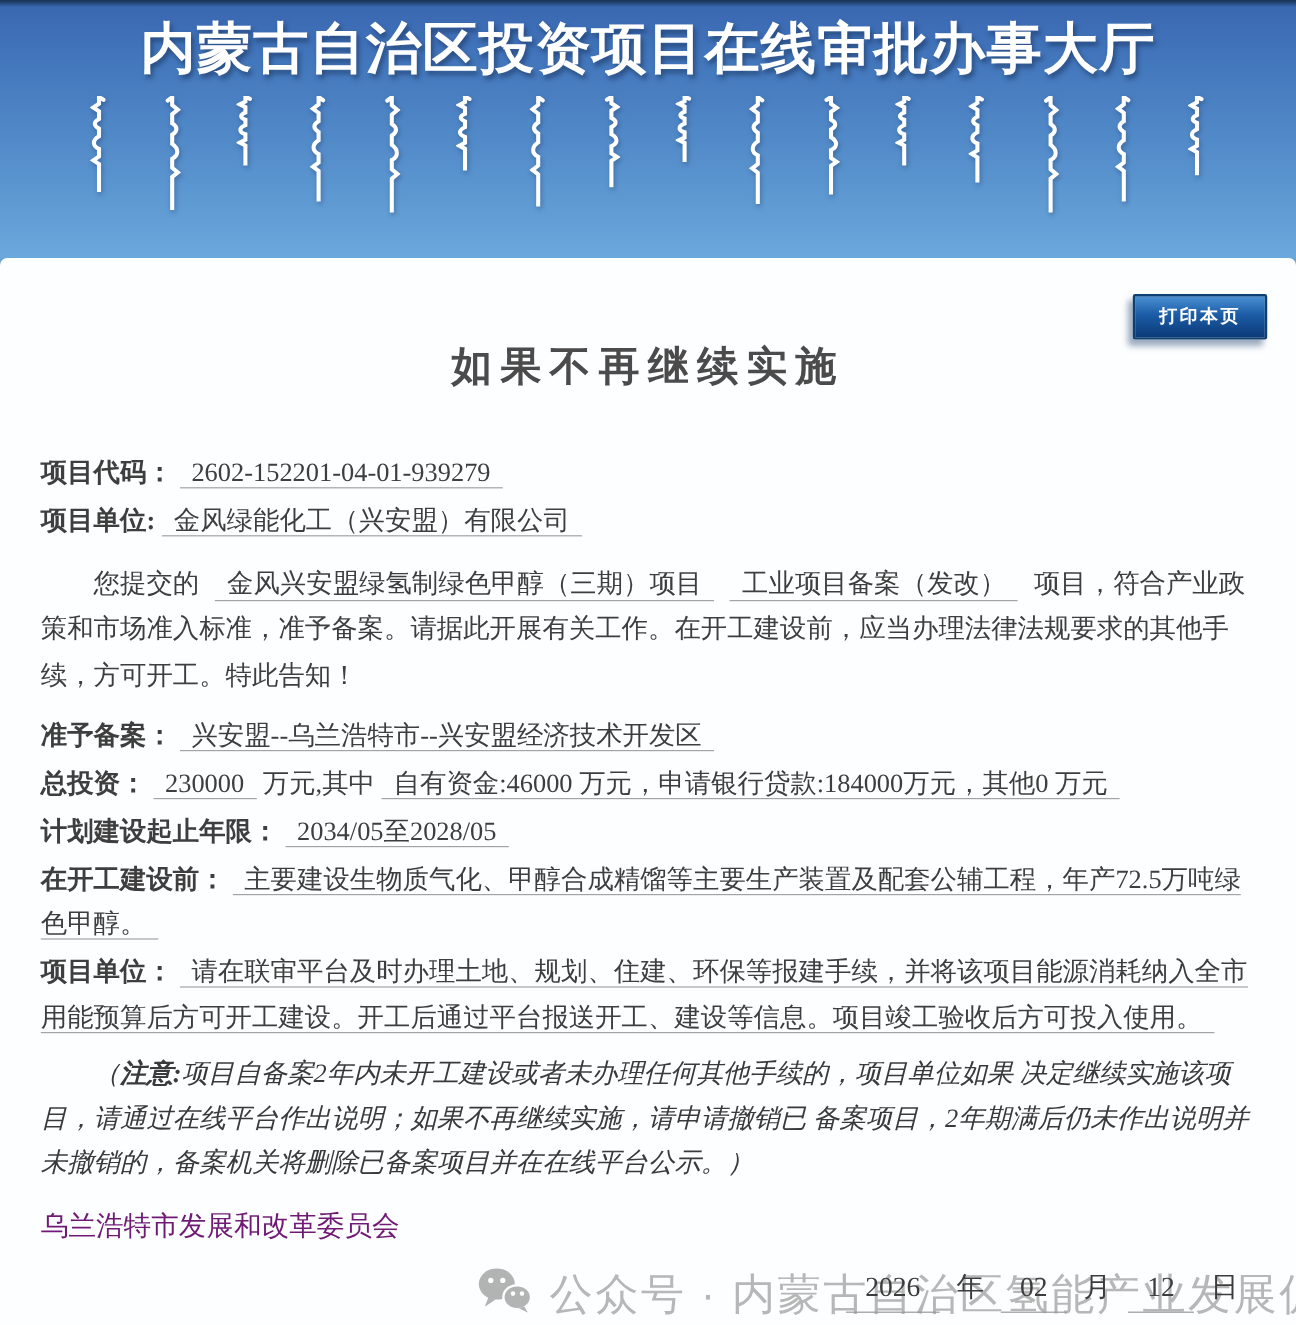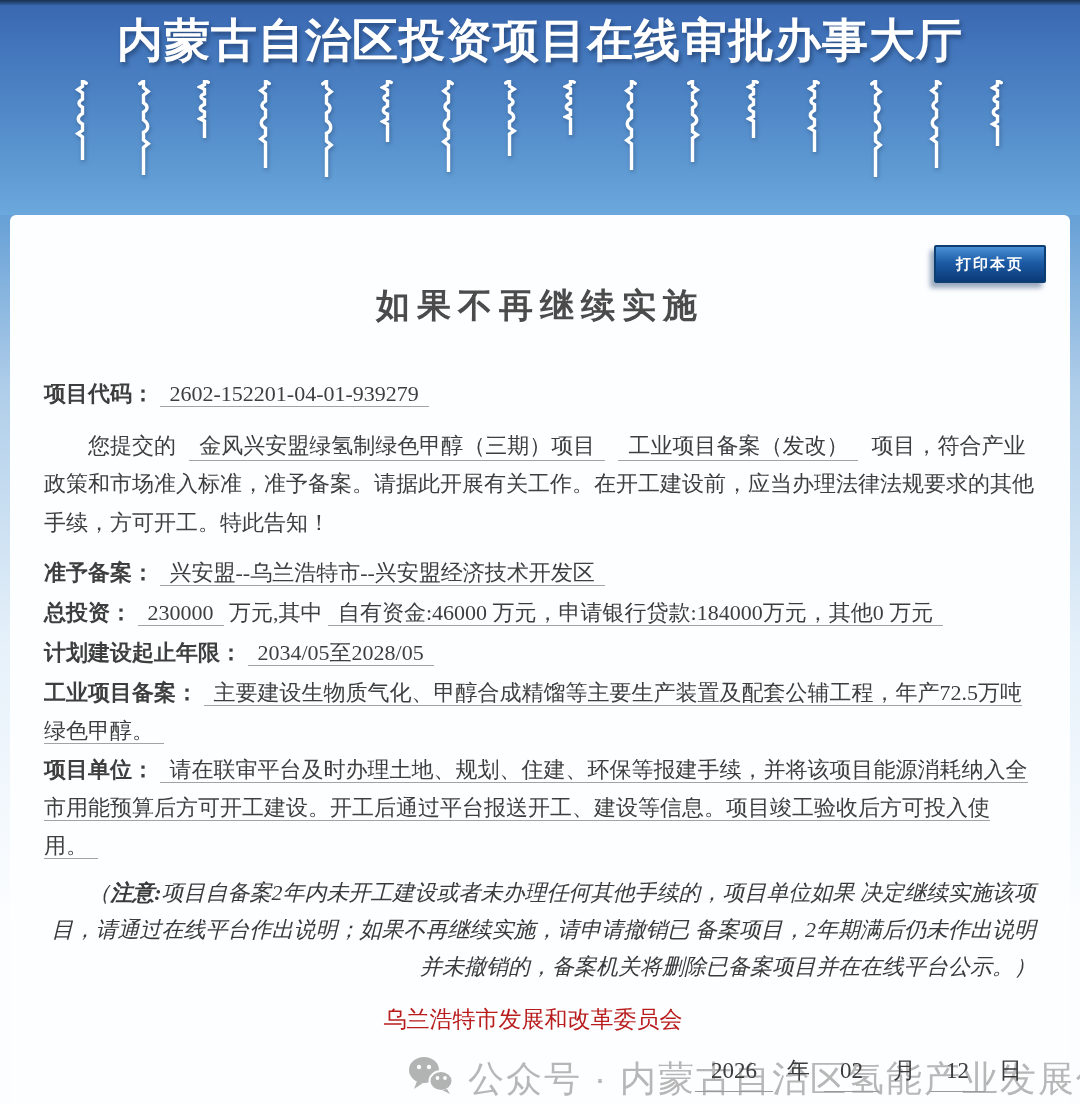--- a/index.html
+++ b/index.html
@@ -24,21 +24,21 @@
     filter:drop-shadow(1px 2px 2px rgba(15,35,70,.35));
   }
   .mongolian svg { display:block; }
   .banner-sub {
     margin-top:2px; font-size:19px; color:#f0f6fc;
     font-family:"Liberation Sans","DejaVu Sans",sans-serif;
     text-shadow:1px 1px 2px rgba(15,35,70,.4);
   }
   
   .content-bg {
-    position:absolute; top:215px; left:0; right:0; bottom:0; padding:0 10px;
+    position:absolute; top:215px; left:0; right:0; bottom:0; padding:0 0;
     background:linear-gradient(180deg,#66a0d6 0px,#aecde9 170px,#e6f1fa 430px,#fbfdff 700px);
   }
   .panel {
     position:relative; height:100%; background:#fdfeff;
     border-radius:6px 6px 0 0; padding:30px 34px 0;
   }
   
   .print-btn {
     position:absolute; top:30px; right:24px; width:112px; height:38px;
     background:linear-gradient(180deg,#4a90d4 0%,#1c5ca6 45%,#0b3a78 100%);
@@ -50,25 +50,25 @@
   
   .doc-title {
     margin-top:38px; text-align:center; font-size:34px; font-weight:bold;
     letter-spacing:7px; color:#4b4b4b;
   }
   .doc-body { margin-top:46px; font-size:22px; color:#3e3e3e; line-height:1.72; }
   .row { margin-top:2px; }
   .lbl { font-weight:bold; }
   .uv { border-bottom:1px solid #a3a3a3; padding:0 10px; }
   .para { margin:16px 0 10px; text-indent:2em; line-height:1.75;font-family:Liberation Mono, monospace; }
-  .note { margin-top:10px; text-indent:2em; line-height:1.68; font-style:italic; color:#3a3a3a;text-align:right; }
+  .note { margin-top:10px; text-indent:2em; line-height:1.68; font-style:italic; color:#3a3a3a; }
   .note .nb { font-weight:bold; }
   
   .signoff-wrap { position:relative; z-index:2; margin-top:14px; }
-  .authority { text-align:center; font-size:23px; color:#b91c1c; padding-right:14px; }
+  .authority { text-align:left; font-size:23px; color:#701a75; padding-right:14px; }
   .date-line {
     margin-top:12px; display:flex; justify-content:flex-end; align-items:baseline;
     gap:14px; font-size:23px; color:#3c3c3c; padding-right:14px;
   }
   .dnum { border-bottom:1px solid #9a9a9a; padding:0 16px; }
   
   .watermark {
     position:absolute; left:398px; top:840px; z-index:1; display:flex;
     align-items:center; gap:14px; color:#ababab; font-size:36px; letter-spacing:2px;
     font-family:"Liberation Sans","DejaVu Sans",sans-serif; opacity:.85;
@@ -141,20 +141,24 @@
 
       <h1 class="doc-title">如果不再继续实施</h1>
 
       <div class="doc-body">
 
         <div class="row">
           <span class="lbl">项目代码：</span>
           <span class="uv">2602-152201-04-01-939279</span>
         </div>
 
+        <div class="row">
+          <span class="lbl">项目单位:</span>
+          <span class="uv">金风绿能化工（兴安盟）有限公司</span>
+        </div>
 
         <p class="para">
           <span>您提交的</span>
           <span class="uv">金风兴安盟绿氢制绿色甲醇（三期）项目</span>
           <span class="uv">工业项目备案（发改）</span>
           <span>项目，符合产业政策和市场准入标准，准予备案。请据此开展有关工作。在开工建设前，应当办理法律法规要求的其他手续，方可开工。特此告知！</span>
         </p>
 
         <div class="row">
           <span class="lbl">准予备案：</span>
@@ -167,21 +171,21 @@
           <span>万元,其中</span>
           <span class="uv">自有资金:46000 万元，申请银行贷款:184000万元，其他0 万元</span>
         </div>
 
         <div class="row">
           <span class="lbl">计划建设起止年限：</span>
           <span class="uv">2034/05至2028/05</span>
         </div>
 
         <div class="row">
-          <span class="lbl">工业项目备案：</span>
+          <span class="lbl">在开工建设前：</span>
           <span class="uv">主要建设生物质气化、甲醇合成精馏等主要生产装置及配套公辅工程，年产72.5万吨绿色甲醇。</span>
         </div>
 
         <div class="row">
           <span class="lbl">项目单位：</span>
           <span class="uv">请在联审平台及时办理土地、规划、住建、环保等报建手续，并将该项目能源消耗纳入全市用能预算后方可开工建设。开工后通过平台报送开工、建设等信息。项目竣工验收后方可投入使用。</span>
         </div>
 
         <p class="note">
           <span>（</span><span class="nb">注意:</span><span>项目自备案2年内未开工建设或者未办理任何其他手续的，项目单位如果 决定继续实施该项目，请通过在线平台作出说明；如果不再继续实施，请申请撤销已 备案项目，2年期满后仍未作出说明并未撤销的，备案机关将删除已备案项目并在在线平台公示。）</span>

